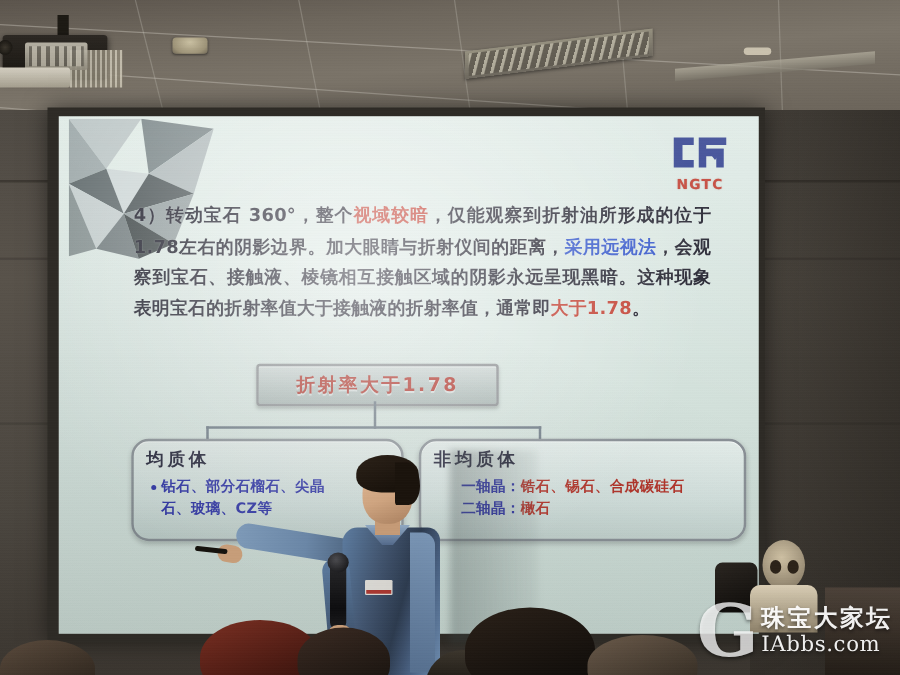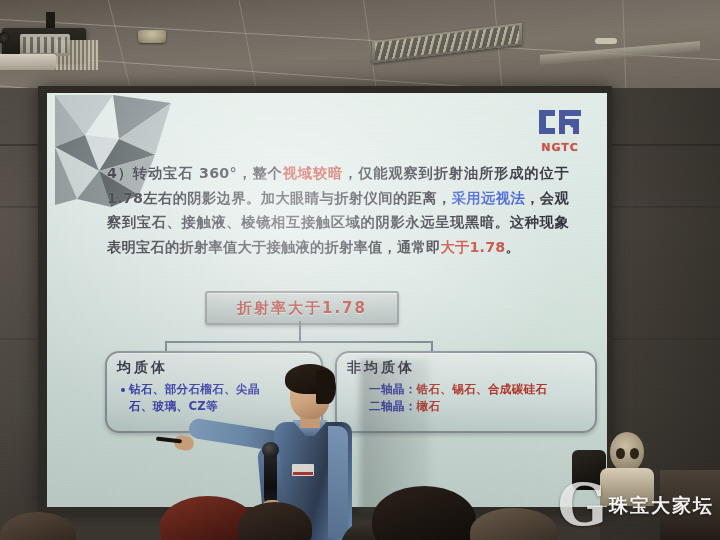--- a/index.html
+++ b/index.html
@@ -320,17 +320,18 @@
   <div class="aud aud5"></div>
   <div class="aud aud1"></div>
   <div class="aud aud2"></div>
   <div class="aud aud3"></div>
   <div class="aud aud4"></div>
 
   <div class="watermark">
     <div class="wm-g">G</div>
     <div class="wm-lines">
       <div class="wm-cn">珠宝大家坛</div>
+      <div class="wm-en">IAbbs.com</div>
     </div>
   </div>
 
   <div class="noise"></div>
 </div>
 
 </body></html>

